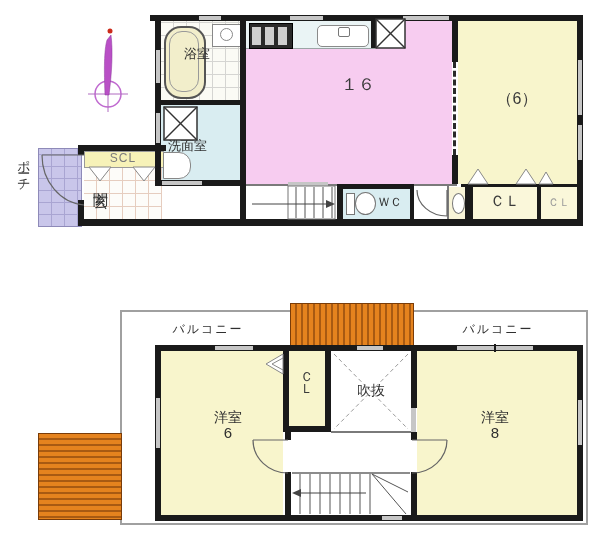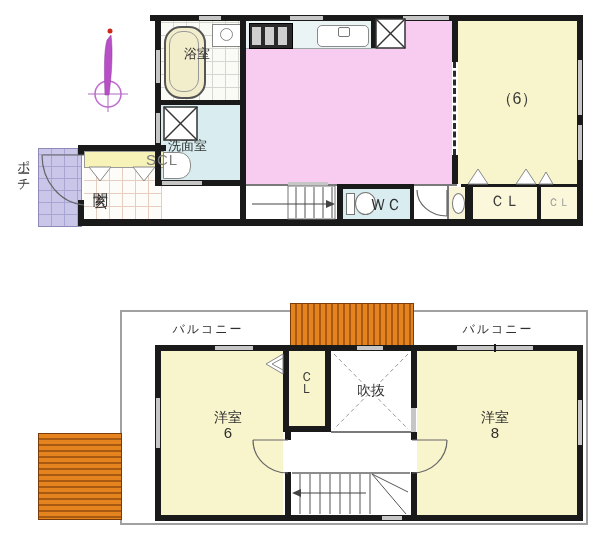--- a/index.html
+++ b/index.html
@@ -95,27 +95,28 @@
     <div class="win" style="left:403px;top:16px;width:46px;height:4px;"></div>
     <div class="win" style="left:156px;top:50px;width:4px;height:33px;"></div>
     <div class="win" style="left:156px;top:113px;width:4px;height:30px;"></div>
     <div class="win" style="left:578px;top:60px;width:4px;height:55px;"></div>
     <div class="win" style="left:578px;top:125px;width:4px;height:35px;"></div>
     <div class="win" style="left:162px;top:181px;width:40px;height:4px;"></div>
     <div class="win" style="left:288px;top:182px;width:40px;height:4px;"></div>
 
     <div class="label vtext" style="left:16px;top:150px;height:78px;font-size:13px;letter-spacing:2px;">ポーチ</div>
     <div class="label vtext upright" style="left:92px;top:181px;height:48px;font-size:15px;">玄関</div>
-    <div class="label center" style="left:84px;top:152px;width:78px;font-size:15px;color:#7c7c7c;letter-spacing:1px;margin-left:39px;">SCL</div>
+    <div class="label center" style="left:84px;top:152px;width:78px;font-size:12px;color:#7c7c7c;letter-spacing:1px;">SCL</div>
     <div class="label" style="left:184px;top:47px;font-size:13px;">浴室</div>
     <div class="label" style="left:168px;top:139px;font-size:13px;">洗面室</div>
     <div class="label center" style="left:320px;top:76px;width:76px;font-size:17px;color:#3a3a3a;">
+      <div>１６</div>
     </div>
     <div class="label center" style="left:487px;top:90px;width:60px;font-size:16px;color:#3a3a3a;">（6）</div>
-    <div class="label" style="left:370px;top:196px;font-size:16px;text-align:right;">ＷＣ</div>
+    <div class="label" style="left:378px;top:196px;font-size:12px;text-align:right;">ＷＣ</div>
     <div class="label center" style="left:473px;top:193px;width:64px;font-size:15px;color:#3a3a3a;">ＣＬ</div>
     <div class="label center" style="left:541px;top:196px;width:36px;font-size:11px;color:#9a9a9a;">ＣＬ</div>
   </div>
 
   <div>
 
     <div class="abs" style="left:120px;top:310px;width:464px;height:211px;border:2px solid #a0a0a0;background:#ffffff;"></div>
 
     <div class="abs stripe-v" style="left:290px;top:303px;width:122px;height:46px;"></div>
     <div class="abs stripe-h" style="left:38px;top:433px;width:82px;height:85px;"></div>

